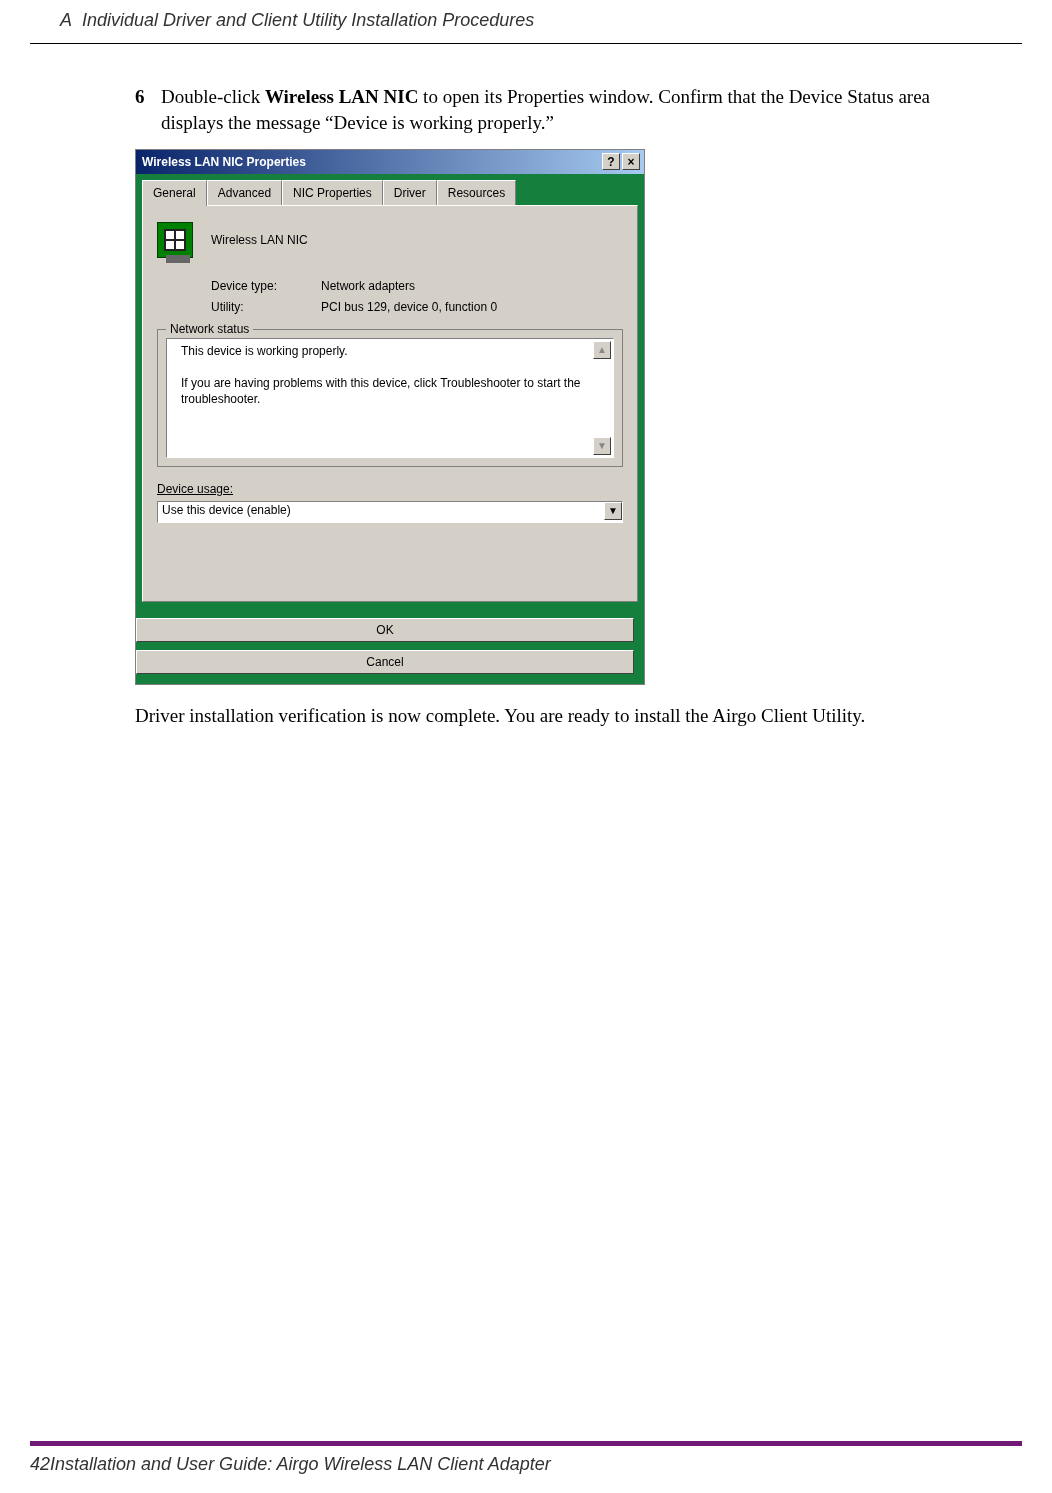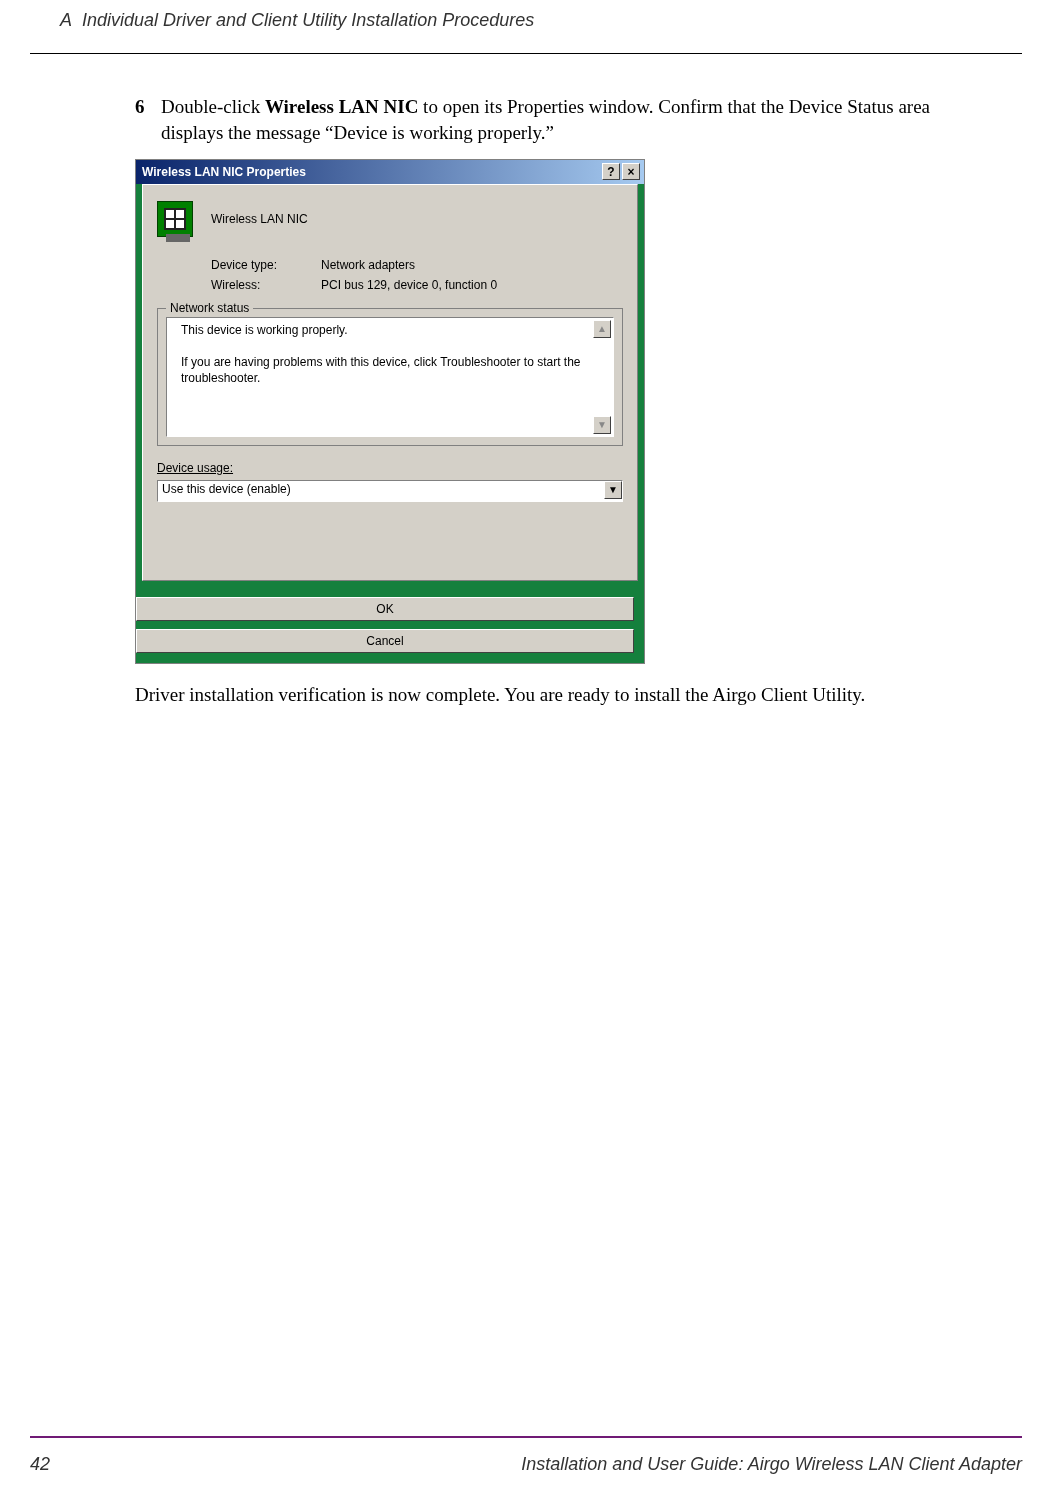--- a/index.html
+++ b/index.html
@@ -5,21 +5,21 @@
   * { box-sizing: border-box; margin: 0; padding: 0; }
   body {
     width: 1052px;
     height: 1493px;
     background: #fff;
     font-family: Verdana, Geneva, sans-serif;
     color: #000;
     position: relative;
   }
   .page-header {
-    padding: 10px 30px 22px 30px;
+    padding: 10px 30px 12px 30px;
     font-style: italic;
     font-size: 18px;
     color: #333;
     border-bottom: 1px solid #000;
     margin: 0 30px;
   }
   .content {
     padding: 40px 60px 20px 135px;
     font-family: "Times New Roman", Times, serif;
     font-size: 19px;
@@ -166,23 +166,23 @@
   .dlg-btn-row {
     display:flex; justify-content:flex-end; gap:8px;
     padding: 8px 10px 10px 0;
     flex-direction: column;
   }
   .post-text { font-family:"Times New Roman",serif; font-size:19px; margin-top:10px; }
   .page-footer {
     position: absolute;
     bottom: 18px;
     left: 30px; right: 30px;
-    border-top: 2px solid #701a75;
-    padding-top: 16px;
-    display:flex; justify-content:space-between;
+    border-top: 5px solid #701a75;
+    padding-top: 8px;
+    display:flex; 
     font-style: italic;
     font-size: 18px;
     color:#333;
   }
 </style>
 </head>
 <body>
 
 <div class="page-header">
   <span>A</span>&nbsp;
@@ -199,38 +199,45 @@
 
   <div class="dialog-wrap">
     <div class="dialog">
       <div class="titlebar">
         <span>Wireless LAN NIC Properties</span>
         <div class="titlebar-btns">
           <div class="tbtn">?</div>
           <div class="tbtn">×</div>
         </div>
       </div>
+      <div class="tab-strip">
+        <div class="tab active">General</div>
+        <div class="tab">Advanced</div>
+        <div class="tab">NIC Properties</div>
+        <div class="tab">Driver</div>
+        <div class="tab">Resources</div>
+      </div>
       <div class="tab-body">
         <div class="dev-header">
           <div class="dev-icon">
             <div class="dev-icon-inner">
                 <div></div>
                 <div></div>
                 <div></div>
                 <div></div>
               </div>
           </div>
           <div>Wireless LAN NIC</div>
         </div>
         <div class="info-row">
           <div class="info-label">Device type:</div>
           <div>Network adapters</div>
         </div>
         <div class="info-row">
-          <div class="info-label">Wireless:</div>
+          <div class="info-label">Utility:</div>
           <div>PCI bus 129, device 0, function 0</div>
         </div>
 
         <div class="status-group">
           <div class="legend">Network status</div>
           <div class="status-box">
             <div>This device is working properly.</div>
             <br>
             <div>If you are having problems with this device, click Troubleshooter to start the troubleshooter.</div>
             <div class="scroll-up">▲</div>

